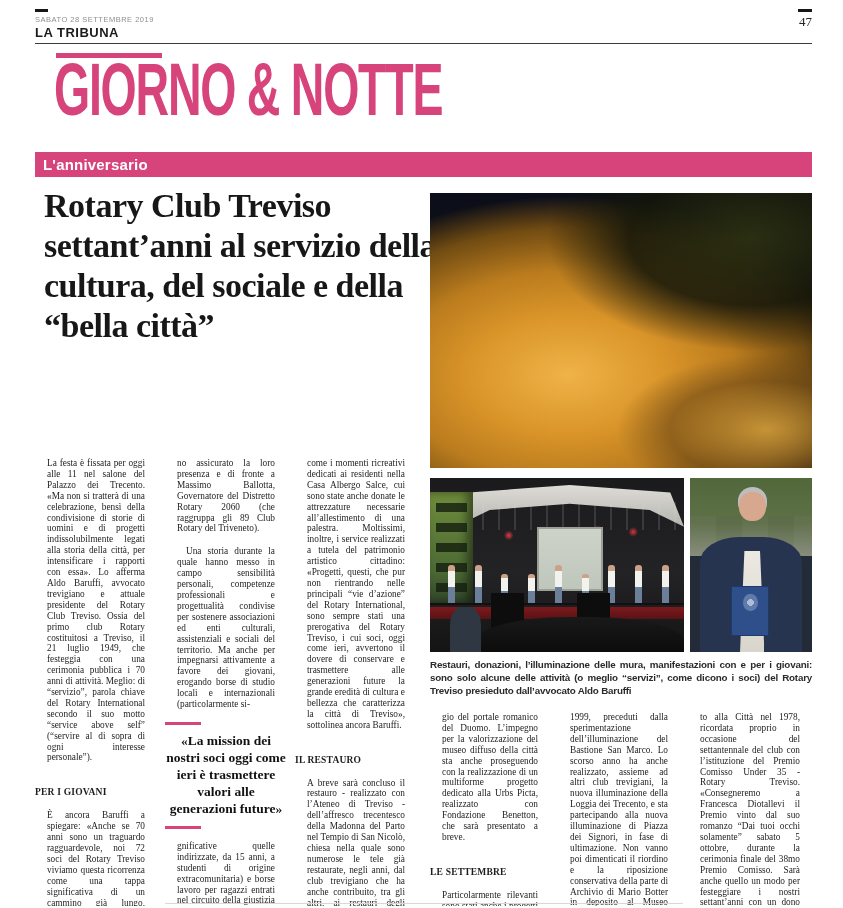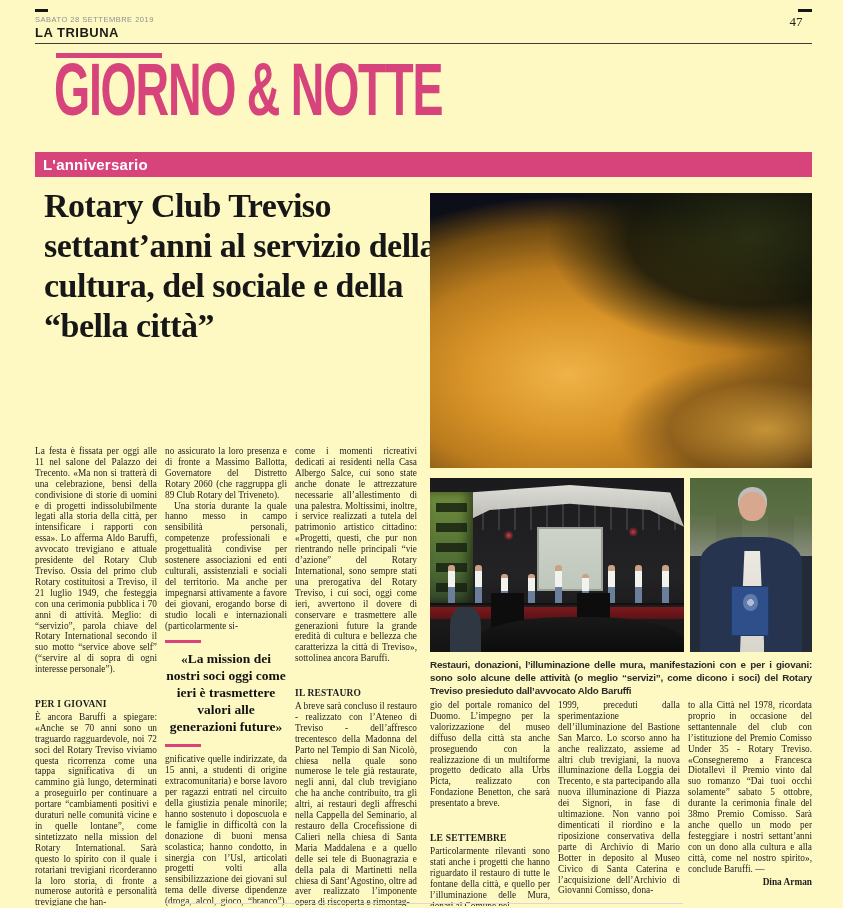--- a/index.html
+++ b/index.html
@@ -1,19 +1,19 @@
 <!DOCTYPE html>
 <html><head>
 <meta charset="utf-8">
 <style>
   * { margin:0; padding:0; box-sizing:border-box; }
   html,body { background:#e9e9e9; }
   .page {
     position:relative; width:843px; height:908px; margin:0 auto;
-    background:#fef9c3; overflow:hidden;
+    background:#ffffff; overflow:hidden;
     font-family:"Liberation Serif", serif; color:#1d1d1d;
   }
   .abs { position:absolute; }
 
   
   .top-dash { width:13px; height:3px; background:#161616; }
   .hdr-date { font-family:"Liberation Sans",sans-serif; font-size:7.5px; letter-spacing:.5px; color:#8f8f8f; }
   .hdr-masthead { font-family:"Liberation Sans",sans-serif; font-size:13px; letter-spacing:.5px; color:#1b1b1b; font-weight:bold;text-align:center; }
   .hdr-pageno { font-size:13px; color:#222; }
   .hdr-rule { height:1px; background:#3c3c3c; }
@@ -29,21 +29,21 @@
   
   .kicker-bar { height:25px; display:flex; align-items:center; padding-left:8px; }
   .kicker-label { font-family:"Liberation Sans",sans-serif; font-weight:bold; font-size:15px; color:#fff; letter-spacing:.2px; }
 
   
   .headline { font-size:34px; line-height:40px; color:#171717; letter-spacing:-.5px; }
   .standfirst { font-family:"Liberation Sans",sans-serif; font-size:15.5px; line-height:23px; color:#525252; letter-spacing:-.2px; }
 
   
   .bodycol { font-size:9.3px; line-height:10.9px; text-align:justify; overflow:hidden; }
-  .bodycol p { margin:0; }
+  .bodycol p { margin:12px; }
   .bodycol p.indent { text-indent:9px; }
   .subhead { font-weight:bold; font-size:9.5px; letter-spacing:.2px; margin:24px 0 2px 0; }
   .pullquote-rule { width:36px; height:3px; margin:9px 0 7px 0; }
   .pullquote { font-weight:bold; font-size:13.5px; line-height:17px; text-align:center; color:#111; }
   .byline { font-weight:bold; text-align:right; margin-top:2px; }
 
   
   .caption { font-family:"Liberation Sans",sans-serif; font-weight:bold; font-size:9.8px; line-height:13px; color:#2b2b2b; letter-spacing:-.2px; text-align:justify; }
 
   .bottom-rule { height:1px; background:#d8d8d8; }
@@ -109,21 +109,21 @@
 </style>
 </head>
 <body>
 
 <div class="page">
 
   <div class="abs top-dash" style="left:35px; top:9px;"></div>
   <div class="abs hdr-date" style="left:35px; top:15px;">SABATO 28 SETTEMBRE 2019</div>
   <div class="abs hdr-masthead" style="left:35px; top:25px;">LA TRIBUNA</div>
   <div class="abs top-dash" style="left:798px; top:9px; width:14px;"></div>
-  <div class="abs hdr-pageno" style="left:780px; top:14px; width:32px; text-align:center;">47</div>
+  <div class="abs hdr-pageno" style="left:780px; top:14px; width:32px; text-align:right;">47</div>
   <div class="abs hdr-rule" style="left:35px; top:43px; width:777px;"></div>
 
   <div class="abs section-bar" style="left:56px; top:53px; width:106px; background:#d7437b;"></div>
   <div class="abs section-title" style="left:54px; top:58px; color:#d7437b;">GIORNO &amp; NOTTE</div>
 
   <div class="abs kicker-bar" style="left:35px; top:152px; width:777px; background:#d7437b;">
     <span class="kicker-label">L'anniversario</span>
   </div>
 
   <h1 class="abs headline" style="left:44px; top:186px; width:400px; font-weight:bold;">Rotary Club Treviso settant’anni al servizio della cultura, del sociale e della “bella città”</h1>

